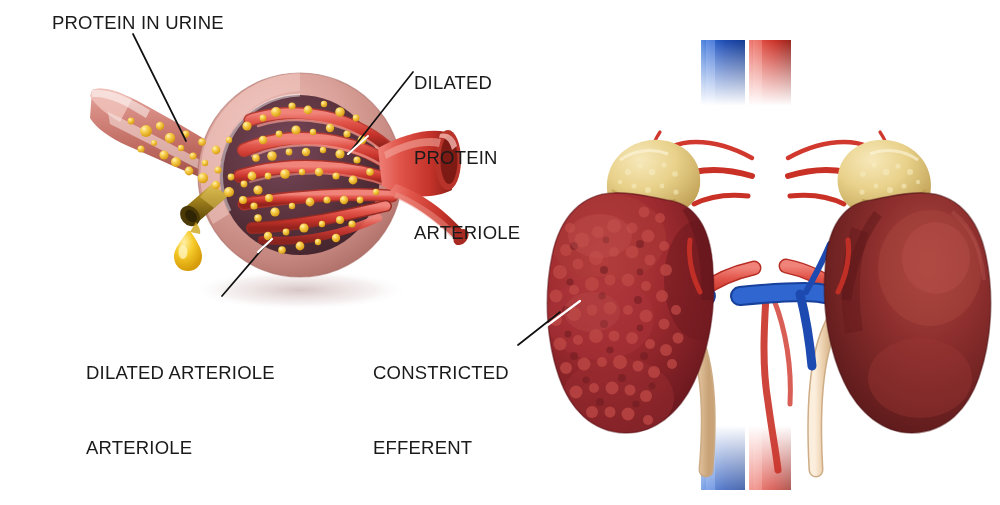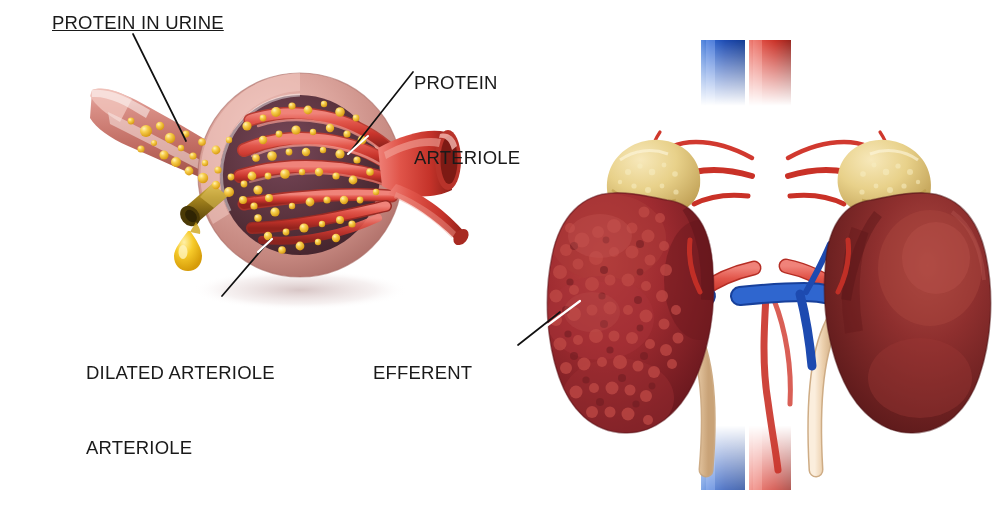--- a/index.html
+++ b/index.html
@@ -484,33 +484,35 @@
       <path d="M133 34 L186 141" stroke="#111111" stroke-width="1.7"></path>
       <path d="M413 72 L350 152" stroke="#111111" stroke-width="1.7"></path>
       <path d="M368 136 L348 154" stroke="#ffffff" stroke-width="2"></path>
       <path d="M222 296 L270 240" stroke="#111111" stroke-width="1.7"></path>
       <path d="M258 252 L272 239" stroke="#ffffff" stroke-width="2.2"></path>
       <path d="M518 345 L560 312" stroke="#111111" stroke-width="1.7"></path>
       <path d="M545 327 L580 301" stroke="#ffffff" stroke-width="2.2"></path>
     </g>
   </svg>
 
-  <div class="lbl" style="left:52px;  top:10px;text-decoration:underline;">PROTEIN IN URINE</div>
+  <div class="lbl" style="left:52px;  top:10px;">PROTEIN IN URINE</div>
 
   <div class="lbl" style="left:414px; top:20px;">
+    <div>DILATED</div>
     <div>PROTEIN</div>
     <div>ARTERIOLE</div>
   </div>
 
   <div class="lbl" style="left:86px;  top:310px;">
     <div>DILATED ARTERIOLE</div>
     <div>ARTERIOLE</div>
   </div>
 
   <div class="lbl" style="left:373px; top:310px;">
+    <div>CONSTRICTED</div>
     <div>EFFERENT</div>
     
     
   </div>
 
   <div class="lbl" style="left:556px; top:455px; width:158px; text-align:center;">
     
     
   </div>
 

